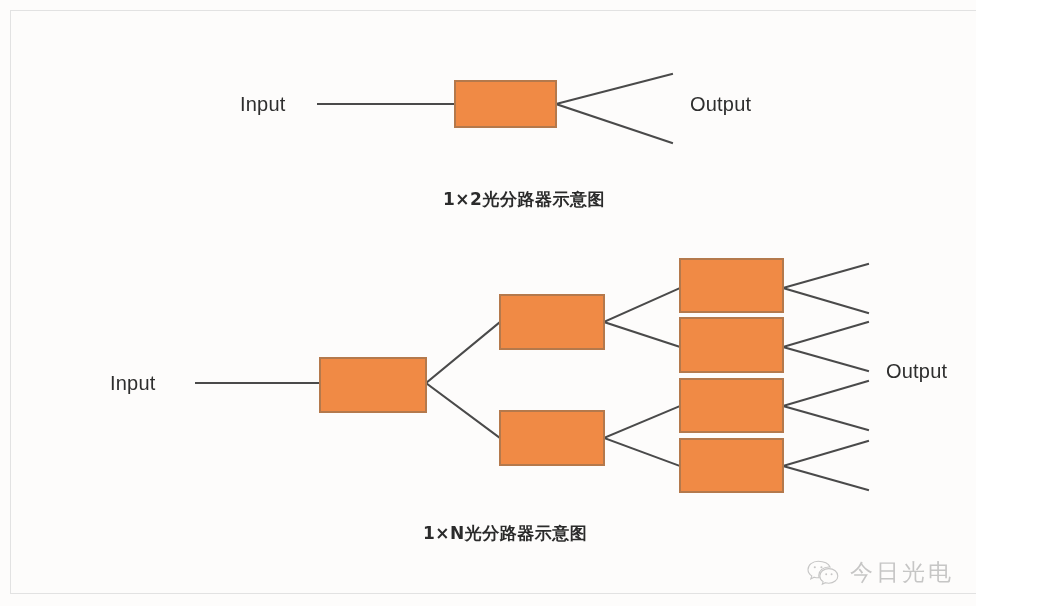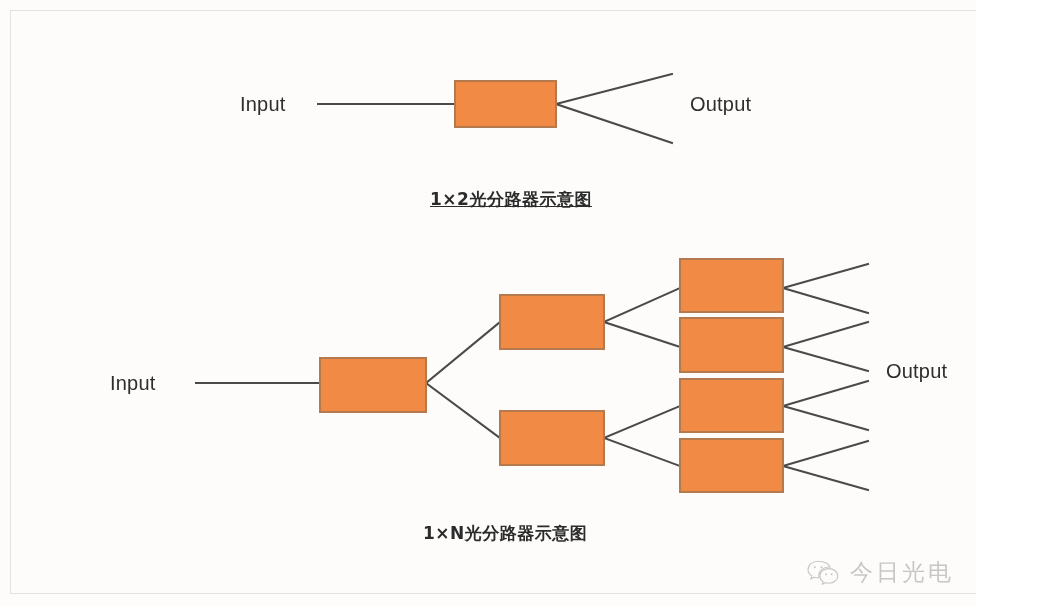--- a/index.html
+++ b/index.html
@@ -111,21 +111,21 @@
         <rect x="500" y="411" width="104" height="54" fill="#F08A45" stroke="#B4794C" stroke-width="2"></rect>
         <rect x="680" y="259" width="103" height="53" fill="#F08A45" stroke="#B4794C" stroke-width="2"></rect>
         <rect x="680" y="318" width="103" height="54" fill="#F08A45" stroke="#B4794C" stroke-width="2"></rect>
         <rect x="680" y="379" width="103" height="53" fill="#F08A45" stroke="#B4794C" stroke-width="2"></rect>
         <rect x="680" y="439" width="103" height="53" fill="#F08A45" stroke="#B4794C" stroke-width="2"></rect>
       </g>
   </svg>
 
   <div class="label" style="left:240px; top:93px;">Input</div>
   <div class="label" style="left:690px; top:93px;">Output</div>
-  <div class="caption" style="left:430px; top:188px;text-decoration:underline;">1×2光分路器示意图</div>
+  <div class="caption" style="left:443px; top:188px;">1×2光分路器示意图</div>
 
   <div class="label" style="left:110px; top:372px;">Input</div>
   <div class="label" style="left:886px; top:360px;">Output</div>
   <div class="caption" style="left:423px; top:522px;text-align:right;">1×N光分路器示意图</div>
 
   <div class="watermark">
     <span class="wechat-icon">
       <svg viewBox="0 0 34 30" width="34" height="30" xmlns="http://www.w3.org/2000/svg">
         <path d="M12.2 3.2C6.6 3.2 2 6.9 2 11.5c0 2.6 1.5 4.9 3.8 6.4l-1 3 3.4-1.7c1.2 .35 2.5 .55 3.9 .55 .35 0 .7 -.02 1.05 -.05 -.25 -.75 -.38 -1.55 -.38 -2.35 0 -4.65 4.5 -8.4 10.05 -8.4 .4 0 .8 .02 1.2 .06C22.8 5.7 18 3.2 12.2 3.2z" fill="none" stroke="#9a9a9a" stroke-width="1.1"></path>
         <circle cx="8.8" cy="9.2" r="1.05" fill="#9a9a9a"></circle>

